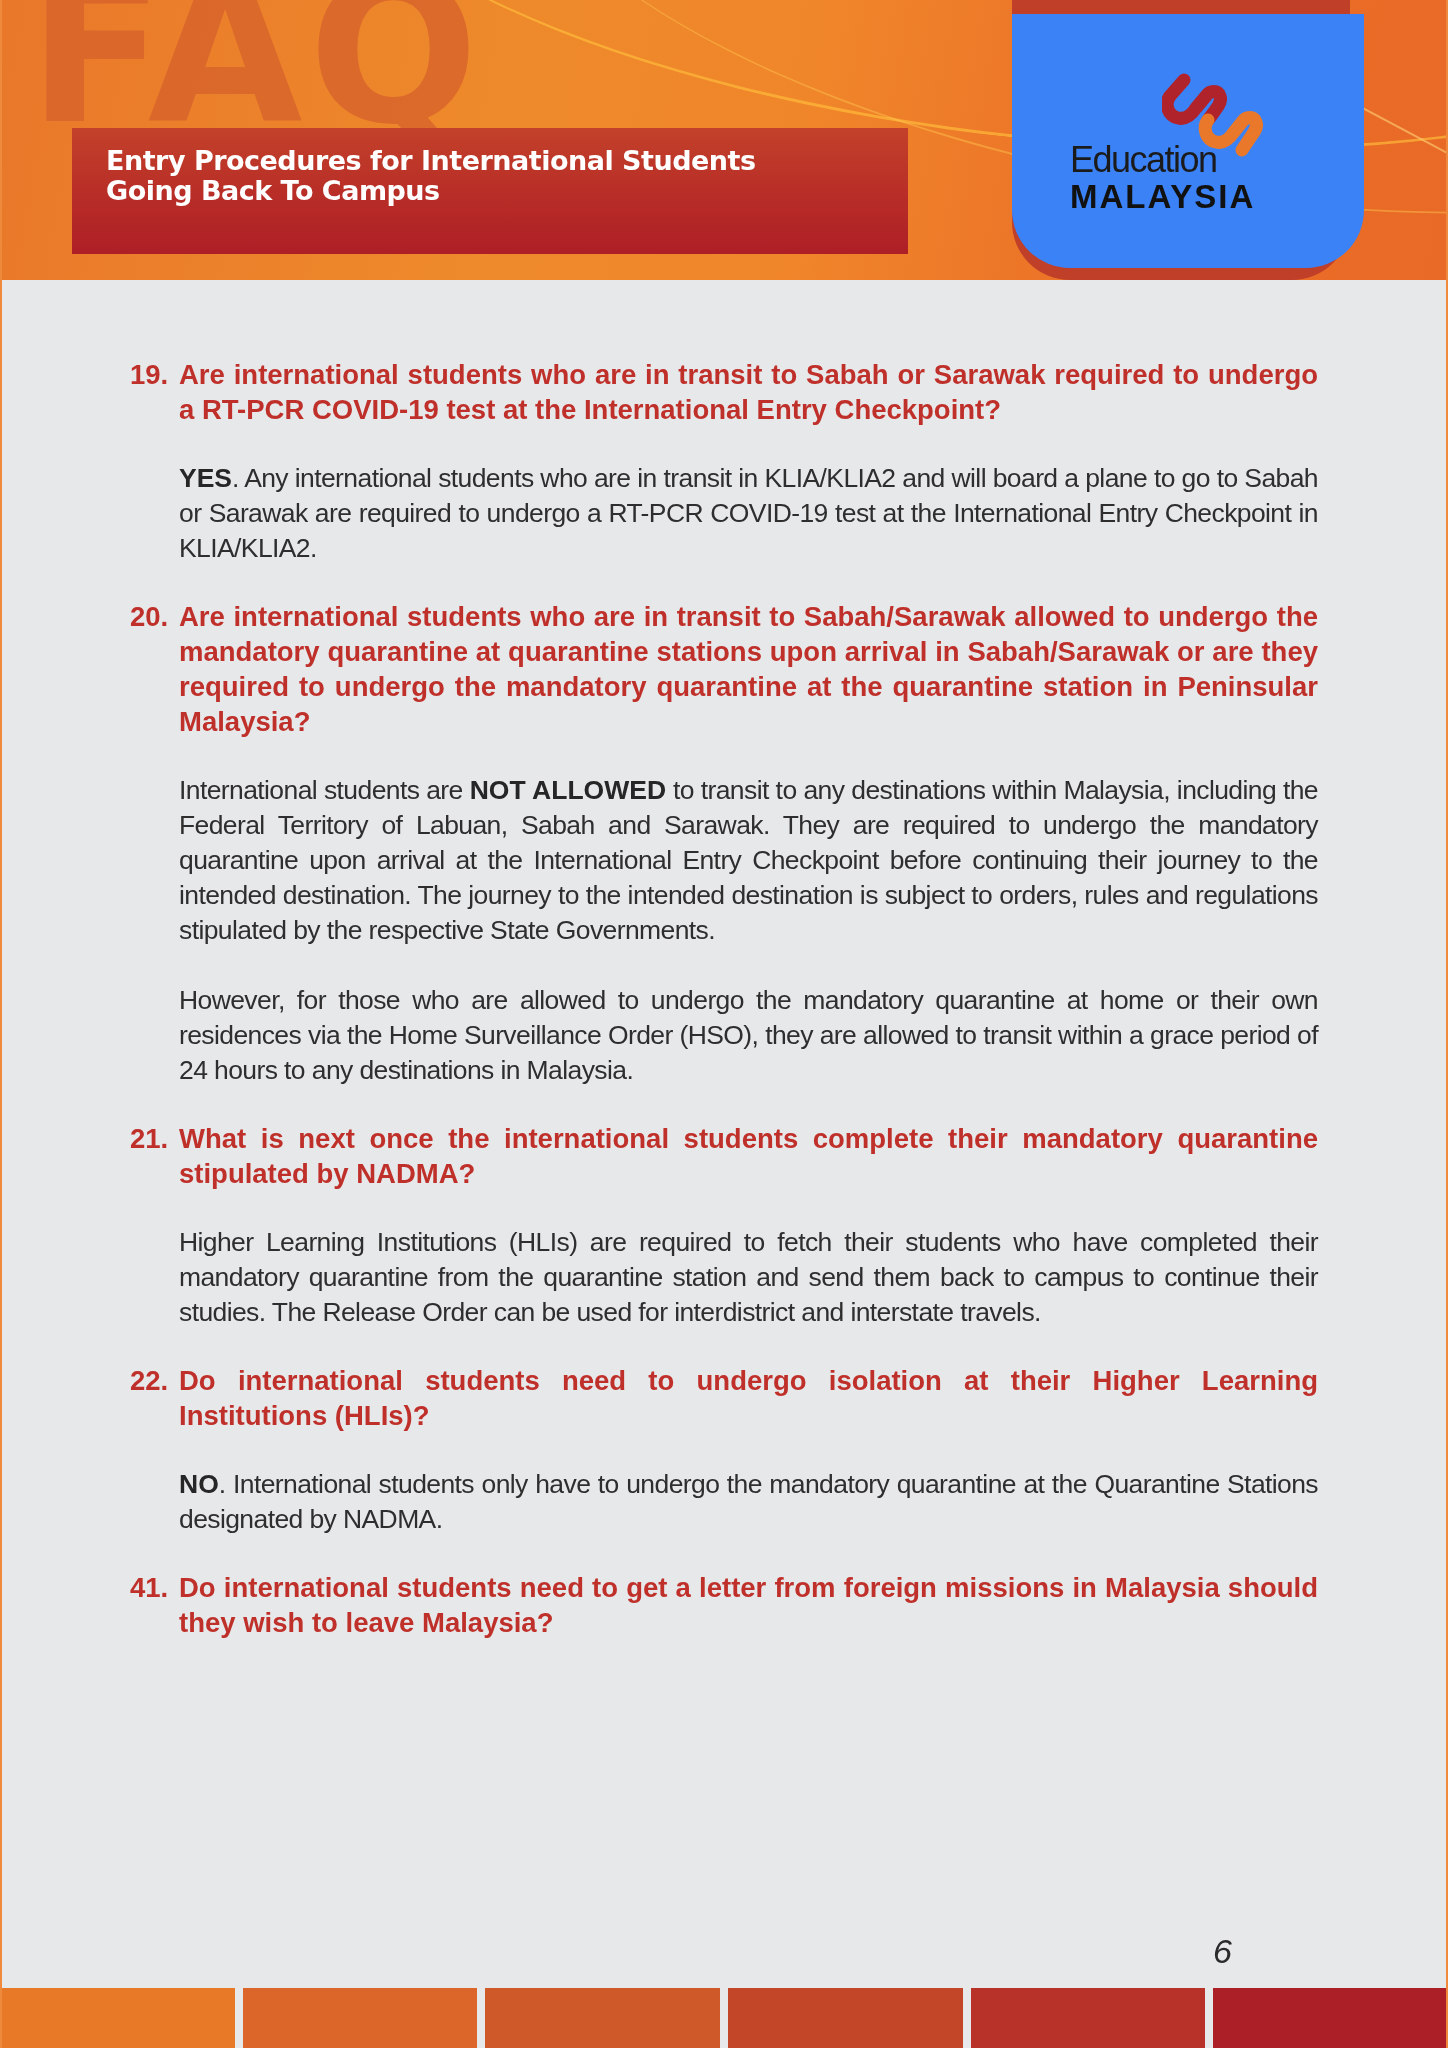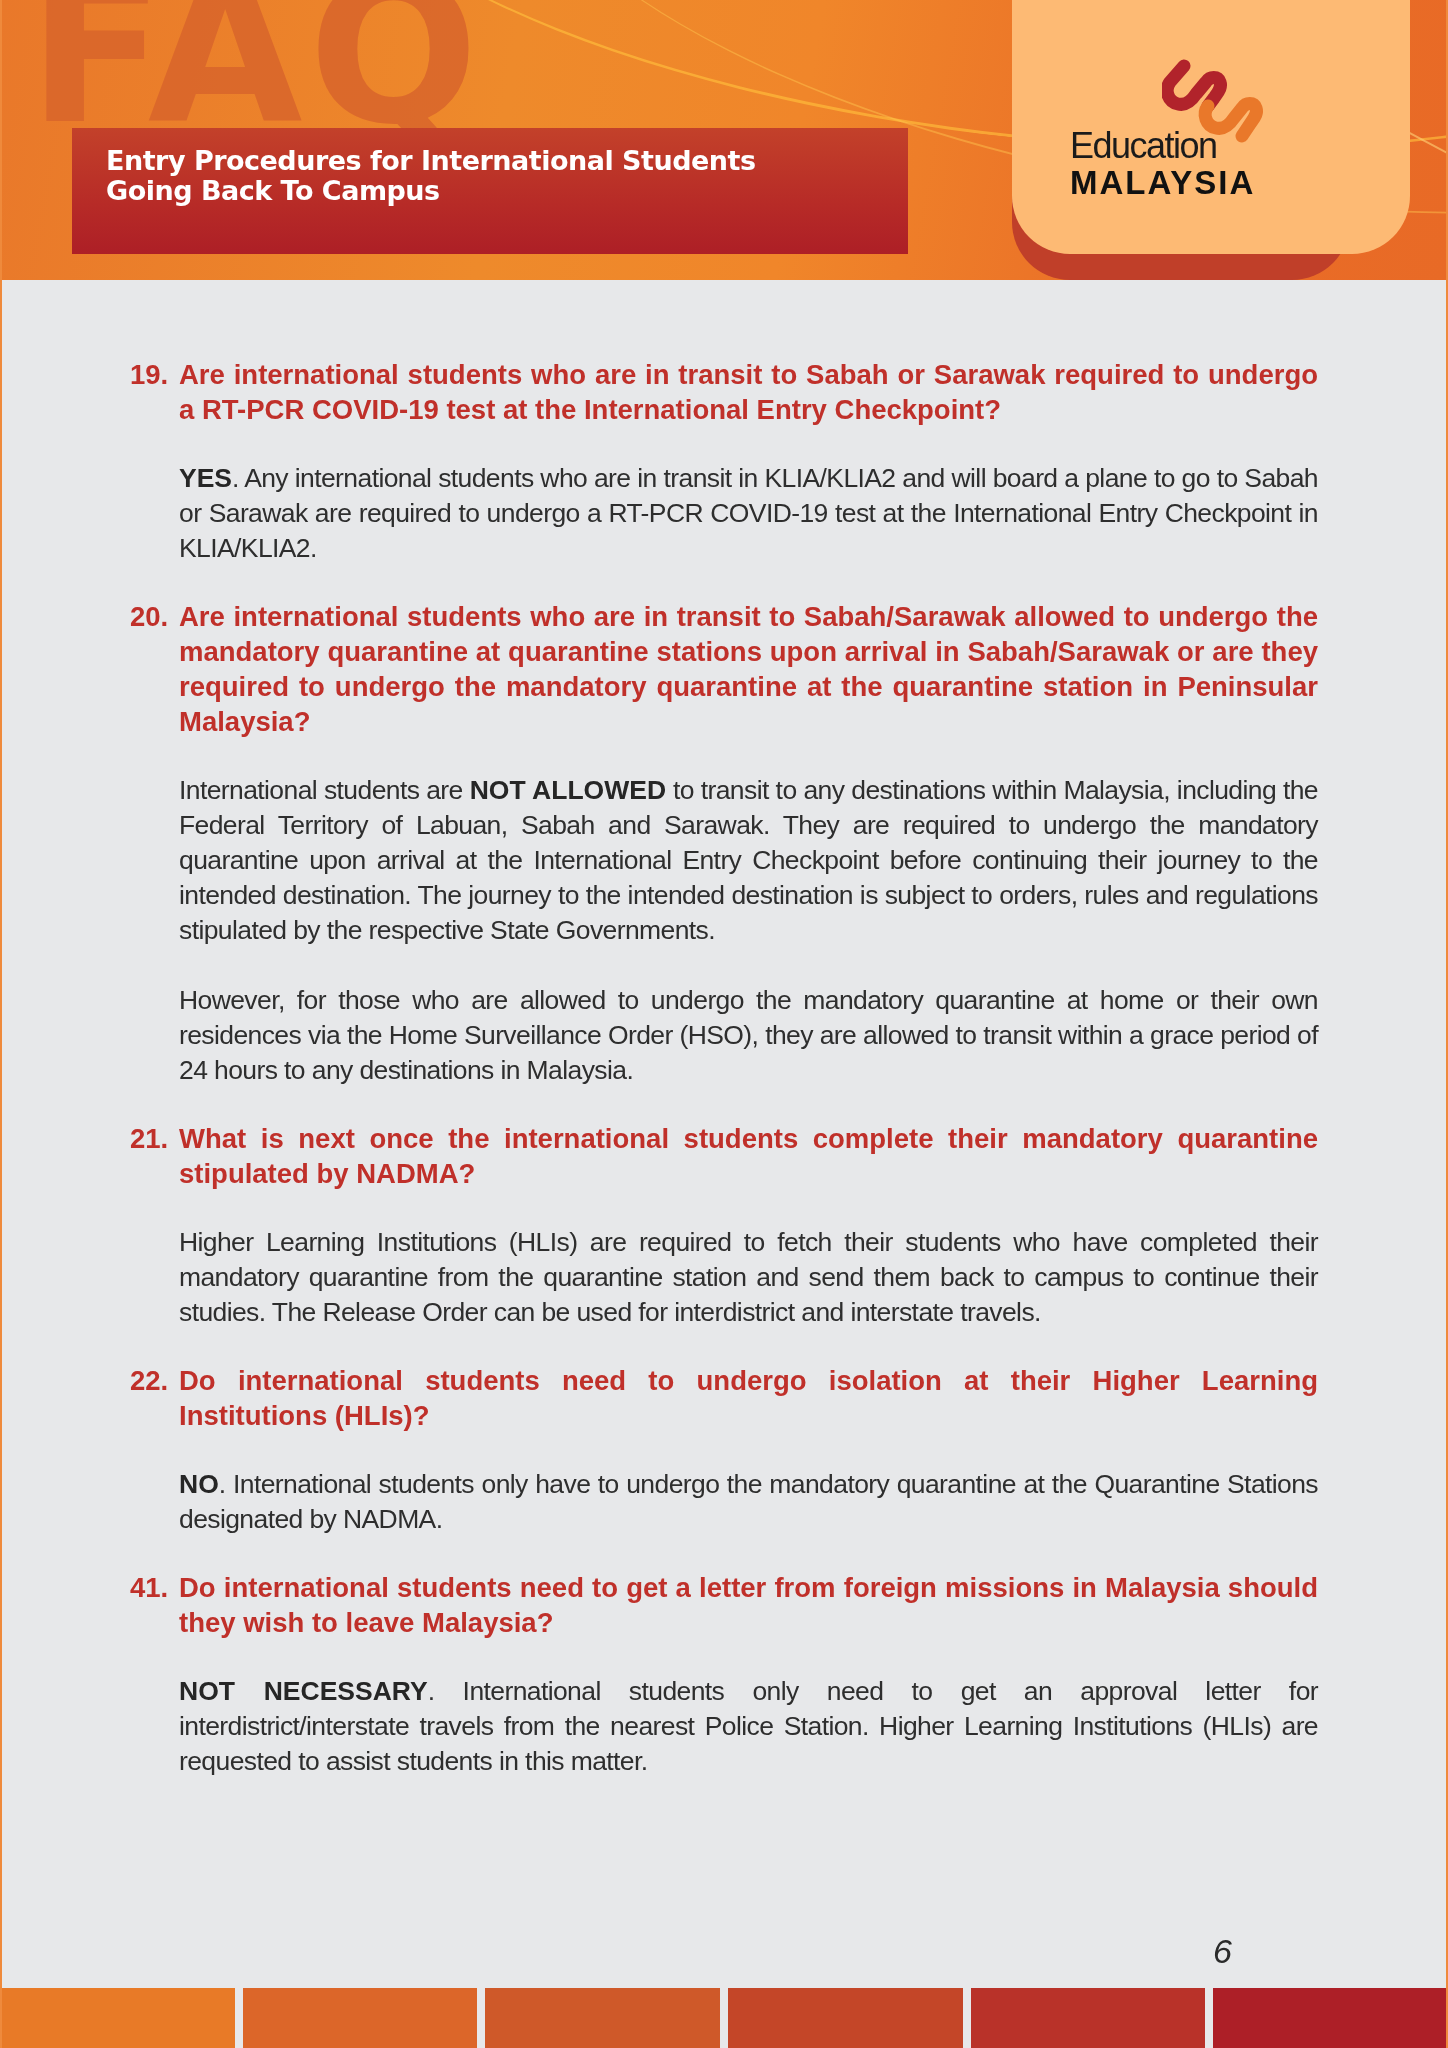--- a/index.html
+++ b/index.html
@@ -65,22 +65,22 @@
       letter-spacing: -0.5px;
     }
     
     .logo-card-shadow {
       position: absolute; left: 1012px; top: 0; width: 338px; height: 280px;
       background: #c03f29;
       border-radius: 0 0 58px 58px;
       z-index: 2;
     }
     .logo-card {
-      position: absolute; left: 1012px; top: 0; width: 398px; height: 254px;
-      background: #fdba74;
+      position: absolute; left: 1012px; top: 14px; width: 352px; height: 254px;
+      background: #3b82f6;
       border-radius: 0 0 58px 58px;
       z-index: 3;
     }
     .logo-mark {
       position: absolute; left: 150px; top: 52px; width: 120px; height: 100px;
     }
     .logo-text-top {
       position: absolute; left: 58px; top: 128px;
       font-family: "Liberation Sans", sans-serif;
       font-size: 36px;
@@ -199,21 +199,20 @@
       <span class="q-text">Do international students need to undergo isolation at their Higher Learning Institutions (HLIs)?</span>
     </div>
     <p class="answer"><b>NO</b><span>. International students only have to undergo the mandatory quarantine at the Quarantine Stations designated by NADMA.</span></p>
   </div>
 
   <div class="faq-item">
     <div class="question">
       <span class="q-num">41.</span>
       <span class="q-text">Do international students need to get a letter from foreign missions in Malaysia should they wish to leave Malaysia?</span>
     </div>
-    <p class="answer"><b>NOT NECESSARY</b><span>. International students only need to get an approval letter for interdistrict/interstate travels from the nearest Police Station. Higher Learning Institutions (HLIs) are requested to assist students in this matter.</span></p>
   </div>
 
 </div>
 
 <div class="page-number">6</div>
 <div class="footer-bar">
   <div class="footer-block" style="background: rgb(232, 122, 39);"></div>
   <div class="footer-block" style="background: rgb(220, 102, 41);"></div>
   <div class="footer-block" style="background: rgb(207, 89, 41);"></div>
   <div class="footer-block" style="background: rgb(196, 70, 40);"></div>

